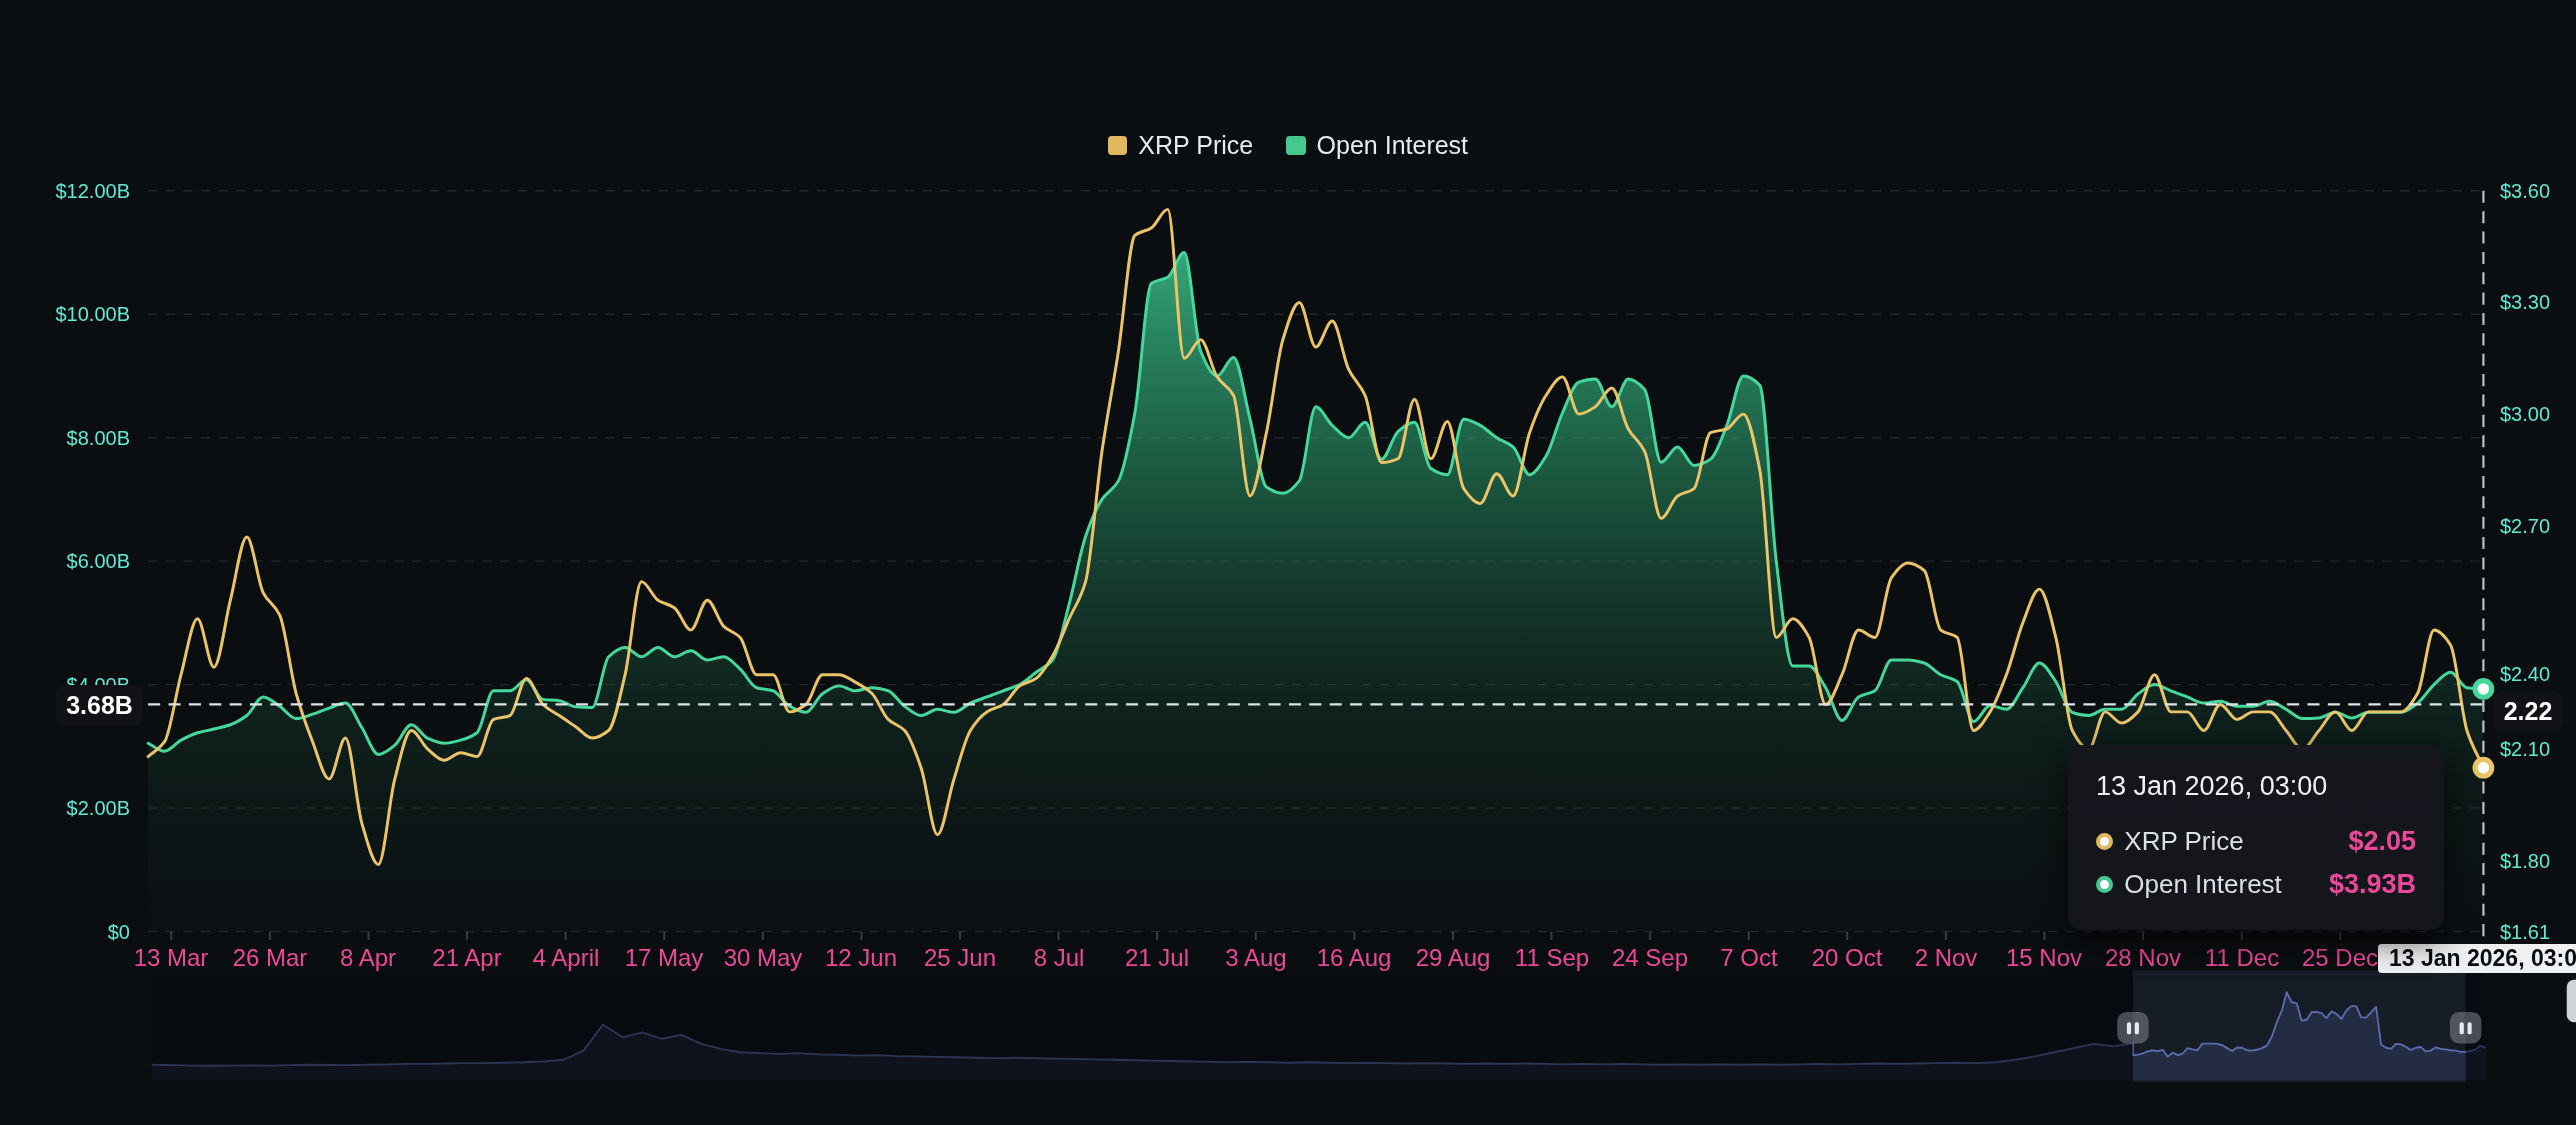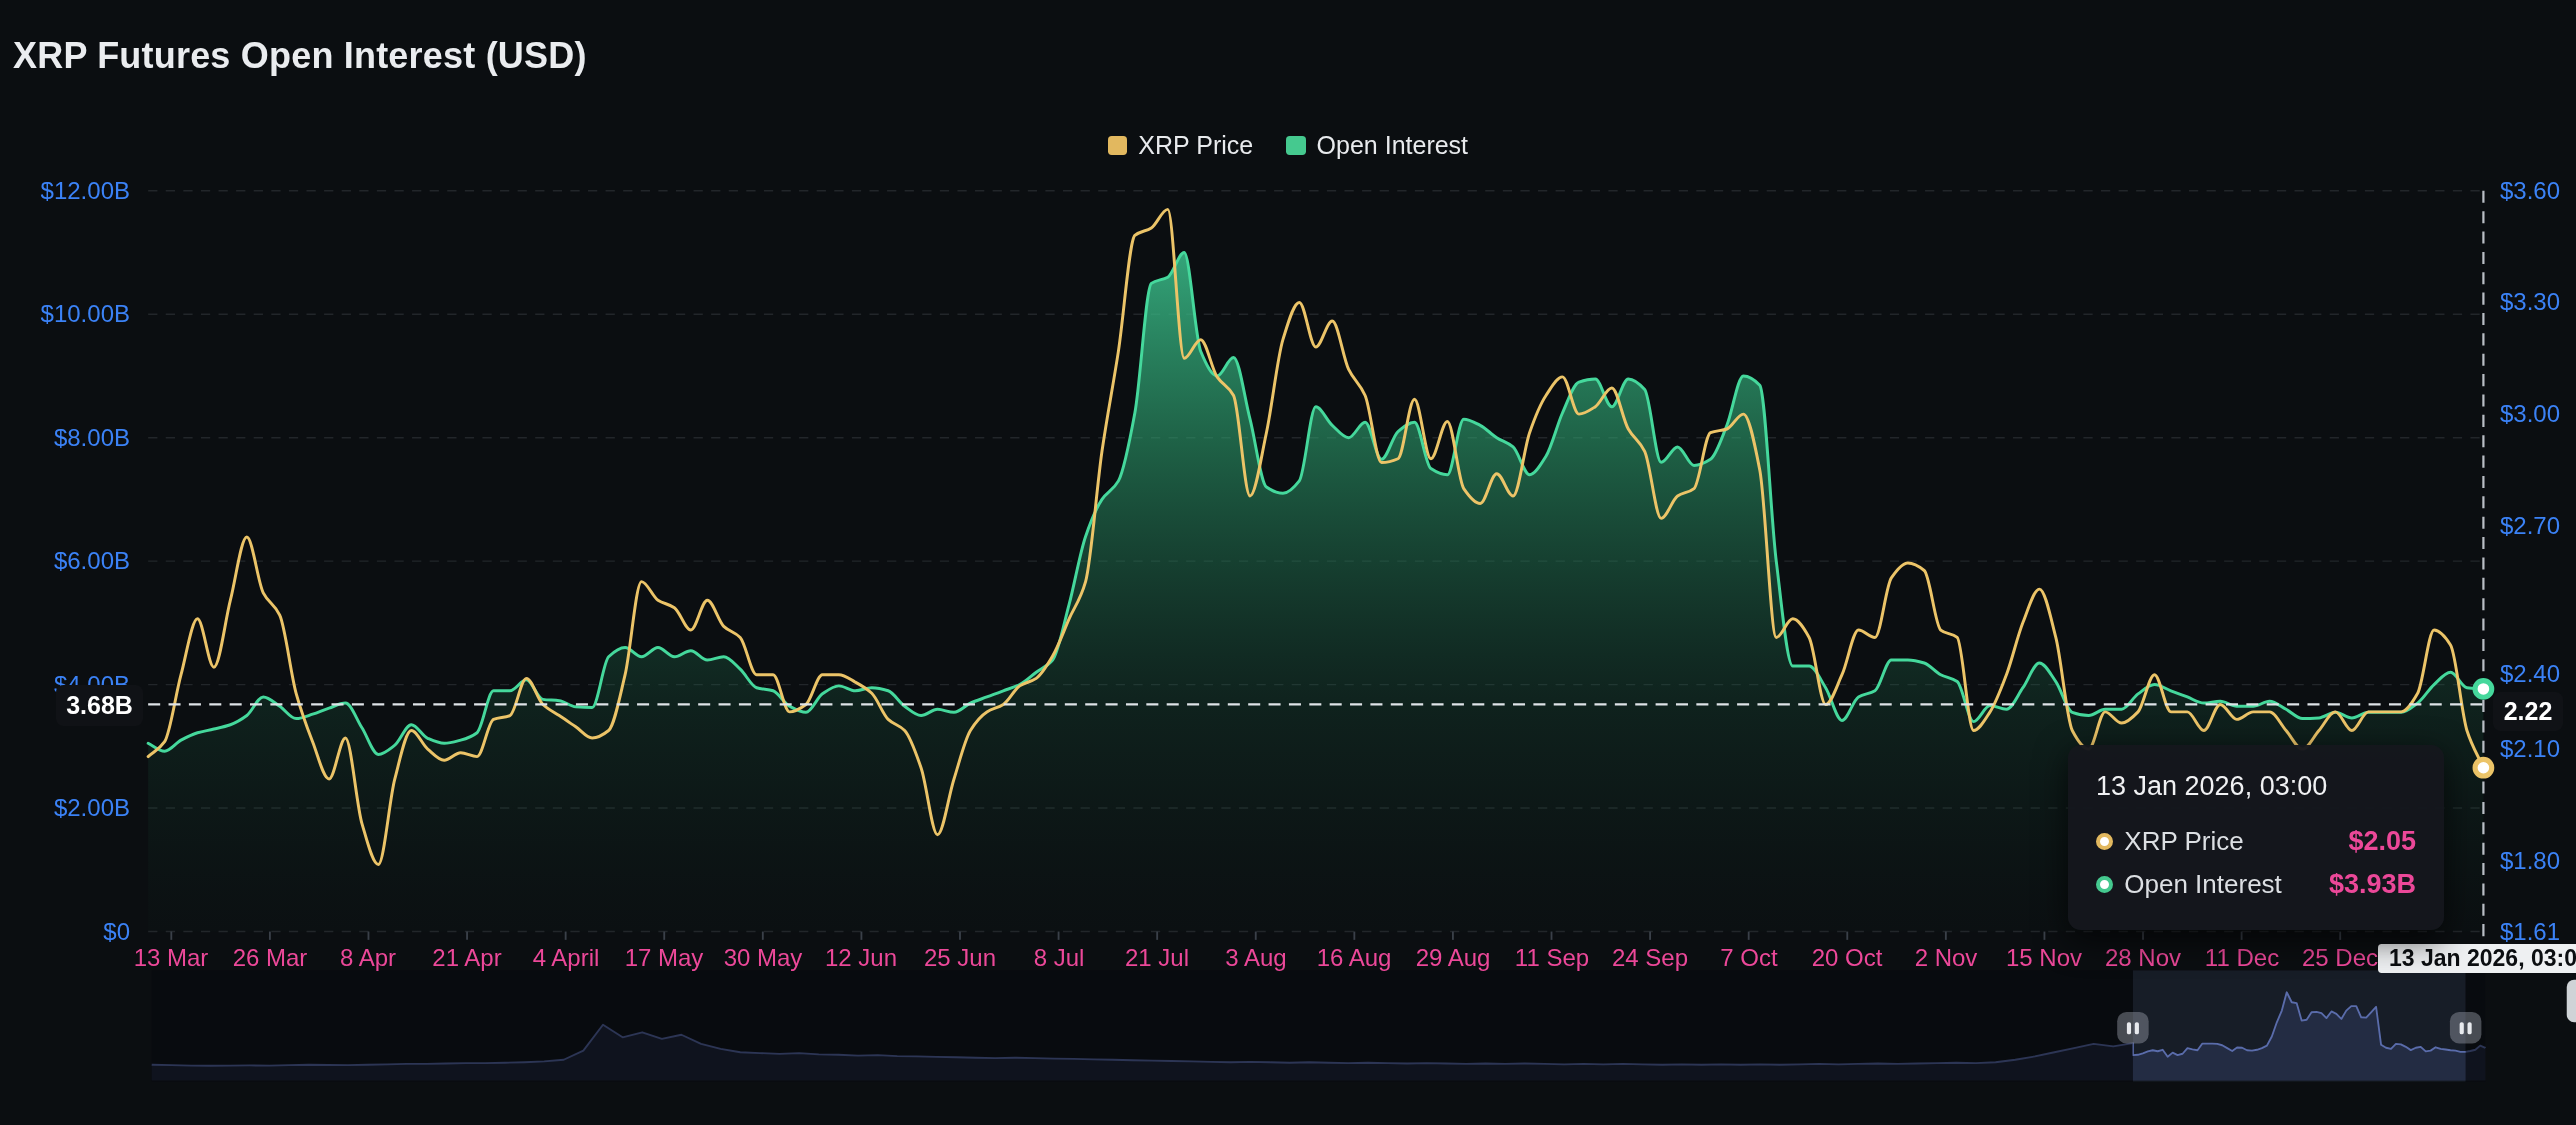--- a/index.html
+++ b/index.html
@@ -4,21 +4,21 @@
 <style>
   html,body{margin:0;padding:0;background:#0b0e11;width:2576px;height:1126px;overflow:hidden;
     font-family:"Liberation Sans",sans-serif;}
   #app{position:relative;width:2576px;height:1126px;}
   .title{position:absolute;left:13px;top:35px;font-size:36px;font-weight:bold;color:#eaecef;letter-spacing:0.2px;}
   .legend{position:absolute;top:131px;left:0;width:100%;display:flex;justify-content:center;gap:33px;}
   .legend-item{display:flex;align-items:center;gap:11px;}
   .legend-swatch{width:19.4px;height:19.4px;border-radius:3.7px;}
   .legend-label{font-size:25px;color:#e8eaed;}
   svg{position:absolute;left:0;top:0;}
-  .ylabel{position:absolute;font-size:24px;color:#3b82f6;transform:translateY(-50%);}
+  .ylabel{position:absolute;font-size:20px;color:#5eead4;transform:translateY(-50%);}
   .ylabel.left{text-align:right;width:130px;left:0;}
   .ylabel.right{left:2500px;text-align:left;}
   .xlabel{position:absolute;top:944px;font-size:24px;color:#ec4899;transform:translateX(-50%);white-space:nowrap;}
   .badge{position:absolute;background:#101216;border-radius:7.4px;color:#fff;font-weight:bold;font-size:25px;
     display:flex;align-items:center;justify-content:center;}
   .badge.left-badge{left:56px;top:685px;width:87px;height:41px;}
   .badge.right-badge{left:2493px;top:692px;width:70px;height:39px;}
   .date-badge{position:absolute;left:2378px;top:944px;width:198px;height:29px;background:#eef0f2;color:#0b0e11;
     font-weight:bold;font-size:23px;display:flex;align-items:center;padding-left:11px;box-sizing:border-box;
     border-radius:3.7px 0 0 3.7px;white-space:nowrap;overflow:hidden;}
@@ -27,21 +27,20 @@
   .tooltip-title{font-size:27px;color:#f0f1f3;margin-bottom:24px;}
   .tooltip-row{display:flex;align-items:center;margin-top:12px;}
   .tooltip-dot{width:9.3px;height:9.3px;border-radius:50%;background:#fff;border-style:solid;border-width:4.6px;margin-right:11px;}
   .tooltip-label{font-size:26px;color:#dcdfe3;flex:1;}
   .tooltip-value{font-size:27px;font-weight:bold;color:#ec4899;}
 </style>
 </head>
 <body>
 
 <div id="app">
-  <div class="title">XRP Futures Open Interest (USD)</div>
   <div class="legend" id="legend">
       <div class="legend-item">
         <span class="legend-swatch" style="background:#e2b85f"></span>
         <span class="legend-label">XRP Price</span>
       </div>
       <div class="legend-item">
         <span class="legend-swatch" style="background:#45c98f"></span>
         <span class="legend-label">Open Interest</span>
       </div>
     </div>

